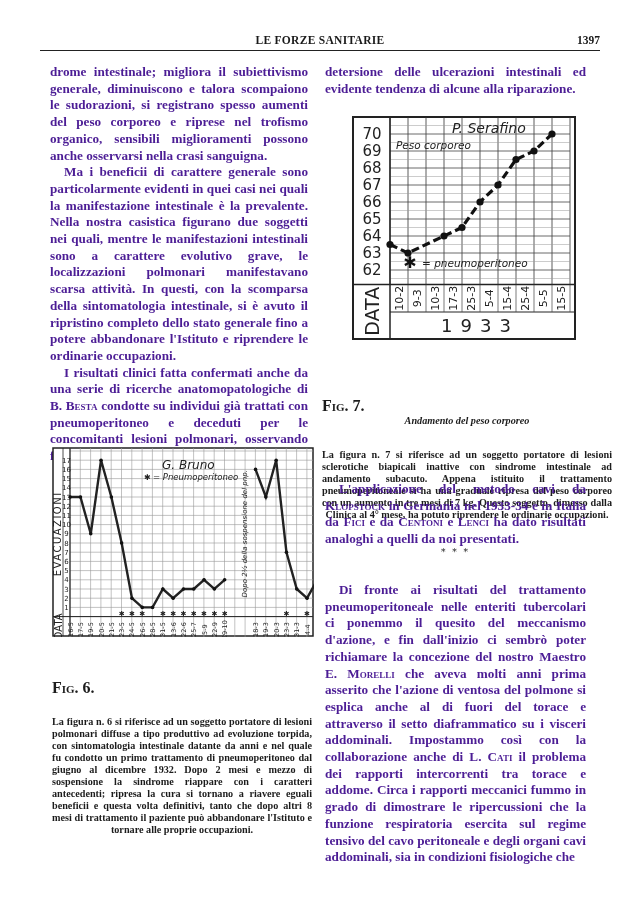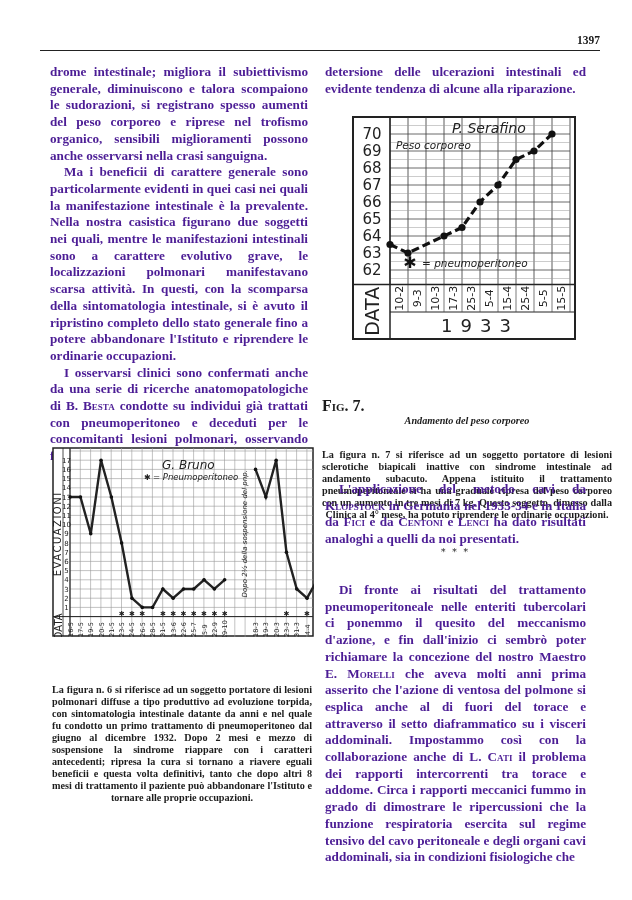--- a/index.html
+++ b/index.html
@@ -22,27 +22,28 @@
   .caption .body { margin-top: 22px; }
   .caption .center-last { text-align-last: center; }
   .cap7 { left: 322px; top: 380px; width: 290px; }
   .cap6 { left: 52px; top: 662px; width: 260px; }
   svg text { font-family: "DejaVu Sans", sans-serif; }
 </style>
 </head>
 <body>
 
 <div class="header">
+  <span class="title">LE FORZE SANITARIE</span>
   <span class="pageno">1397</span>
 </div>
 
 <div class="col left">
   <p>drome intestinale; migliora il subiettivismo generale, diminuiscono e talora scompaiono le sudorazioni, si registrano spesso aumenti del peso corporeo e riprese nel trofismo organico, sensibili miglioramenti possono anche osservarsi nella crasi sanguigna.</p>
   <p class="indent">Ma i beneficii di carattere generale sono particolarmente evidenti in quei casi nei quali la manifestazione intestinale è la prevalente. Nella nostra casistica figurano due soggetti nei quali, mentre le manifestazioni intestinali sono a carattere evolutivo grave, le localizzazioni polmonari manifestavano scarsa attività. In questi, con la scomparsa della sintomatologia intestinale, si è avuto il ripristino completo dello stato generale fino a potere abbandonare l'Istituto e riprendere le ordinarie occupazioni.</p>
-  <p class="indent"><span>I osservarsi clinici sono confermati anche da una serie di ricerche anatomopatologiche di</span> <span class="sc">B. Besta</span> <span>condotte su individui già trattati con pneumoperitoneo e deceduti per le concomitanti lesioni polmonari, osservando frequente</span></p>
+  <p class="indent"><span>I risultati clinici fatta confermati anche da una serie di ricerche anatomopatologiche di</span> <span class="sc">B. Besta</span> <span>condotte su individui già trattati con pneumoperitoneo e deceduti per le concomitanti lesioni polmonari, osservando frequente</span></p>
 </div>
 
 <svg style="position:absolute;left:52px;top:447px" width="262" height="190" viewBox="0 0 262 190">
   <rect x="1" y="1" width="260" height="188" fill="#fff" stroke="#222" stroke-width="1.5"></rect>
   <g id="f6grid" stroke="#999" stroke-width="0.6">
       <line x1="18" y1="1" x2="18" y2="199.6"></line>
       <line x1="28.3" y1="1" x2="28.3" y2="199.6"></line>
       <line x1="38.6" y1="1" x2="38.6" y2="199.6"></line>
       <line x1="48.900000000000006" y1="1" x2="48.900000000000006" y2="199.6"></line>
       <line x1="59.2" y1="1" x2="59.2" y2="199.6"></line>
@@ -176,20 +177,21 @@
       <text x="0" y="0" font-size="6.5" fill="#222" text-anchor="middle" transform="translate(247.25000000000003,182.6) rotate(-90)">31-3</text>
       <text x="0" y="0" font-size="6.5" fill="#222" text-anchor="middle" transform="translate(257.55,182.6) rotate(-90)">4-4</text>
       <text x="0" y="0" font-size="6.5" fill="#222" text-anchor="middle" transform="translate(267.84999999999997,182.6) rotate(-90)">13-4</text>
       <text x="0" y="0" font-size="6.5" fill="#222" text-anchor="middle" transform="translate(278.15,182.6) rotate(-90)">12-5</text>
       <text x="100.4" y="206.6" font-size="10" text-anchor="middle" fill="#222" letter-spacing="4">1932</text>
       <text x="244.60000000000002" y="206.6" font-size="10" text-anchor="middle" fill="#222" letter-spacing="4">1933</text>
     </g>
 </svg>
 
 <div class="caption cap6">
+  <div class="fig">Fig. 6.</div>
   <div class="body center-last">La figura n. 6 si riferisce ad un soggetto portatore di lesioni polmonari diffuse a tipo produttivo ad evoluzione torpida, con sintomatologia intestinale datante da anni e nel quale fu condotto un primo trattamento di pneumoperitoneo dal giugno al dicembre 1932. Dopo 2 mesi e mezzo di sospensione la sindrome riappare con i caratteri antecedenti; ripresa la cura si tornano a riavere eguali beneficii e questa volta definitivi, tanto che dopo altri 8 mesi di trattamento il paziente può abbandonare l'Istituto e tornare alle proprie occupazioni.</div>
 </div>
 
 <div class="col right">
   <p>detersione delle ulcerazioni intestinali ed evidente tendenza di alcune alla riparazione.</p>
 </div>
 
 <svg style="position:absolute;left:352px;top:116px" width="224" height="224" viewBox="0 0 224 224">
   <rect x="1" y="1" width="222" height="222" fill="#fff" stroke="#222" stroke-width="2"></rect>
   <g id="f7content">

